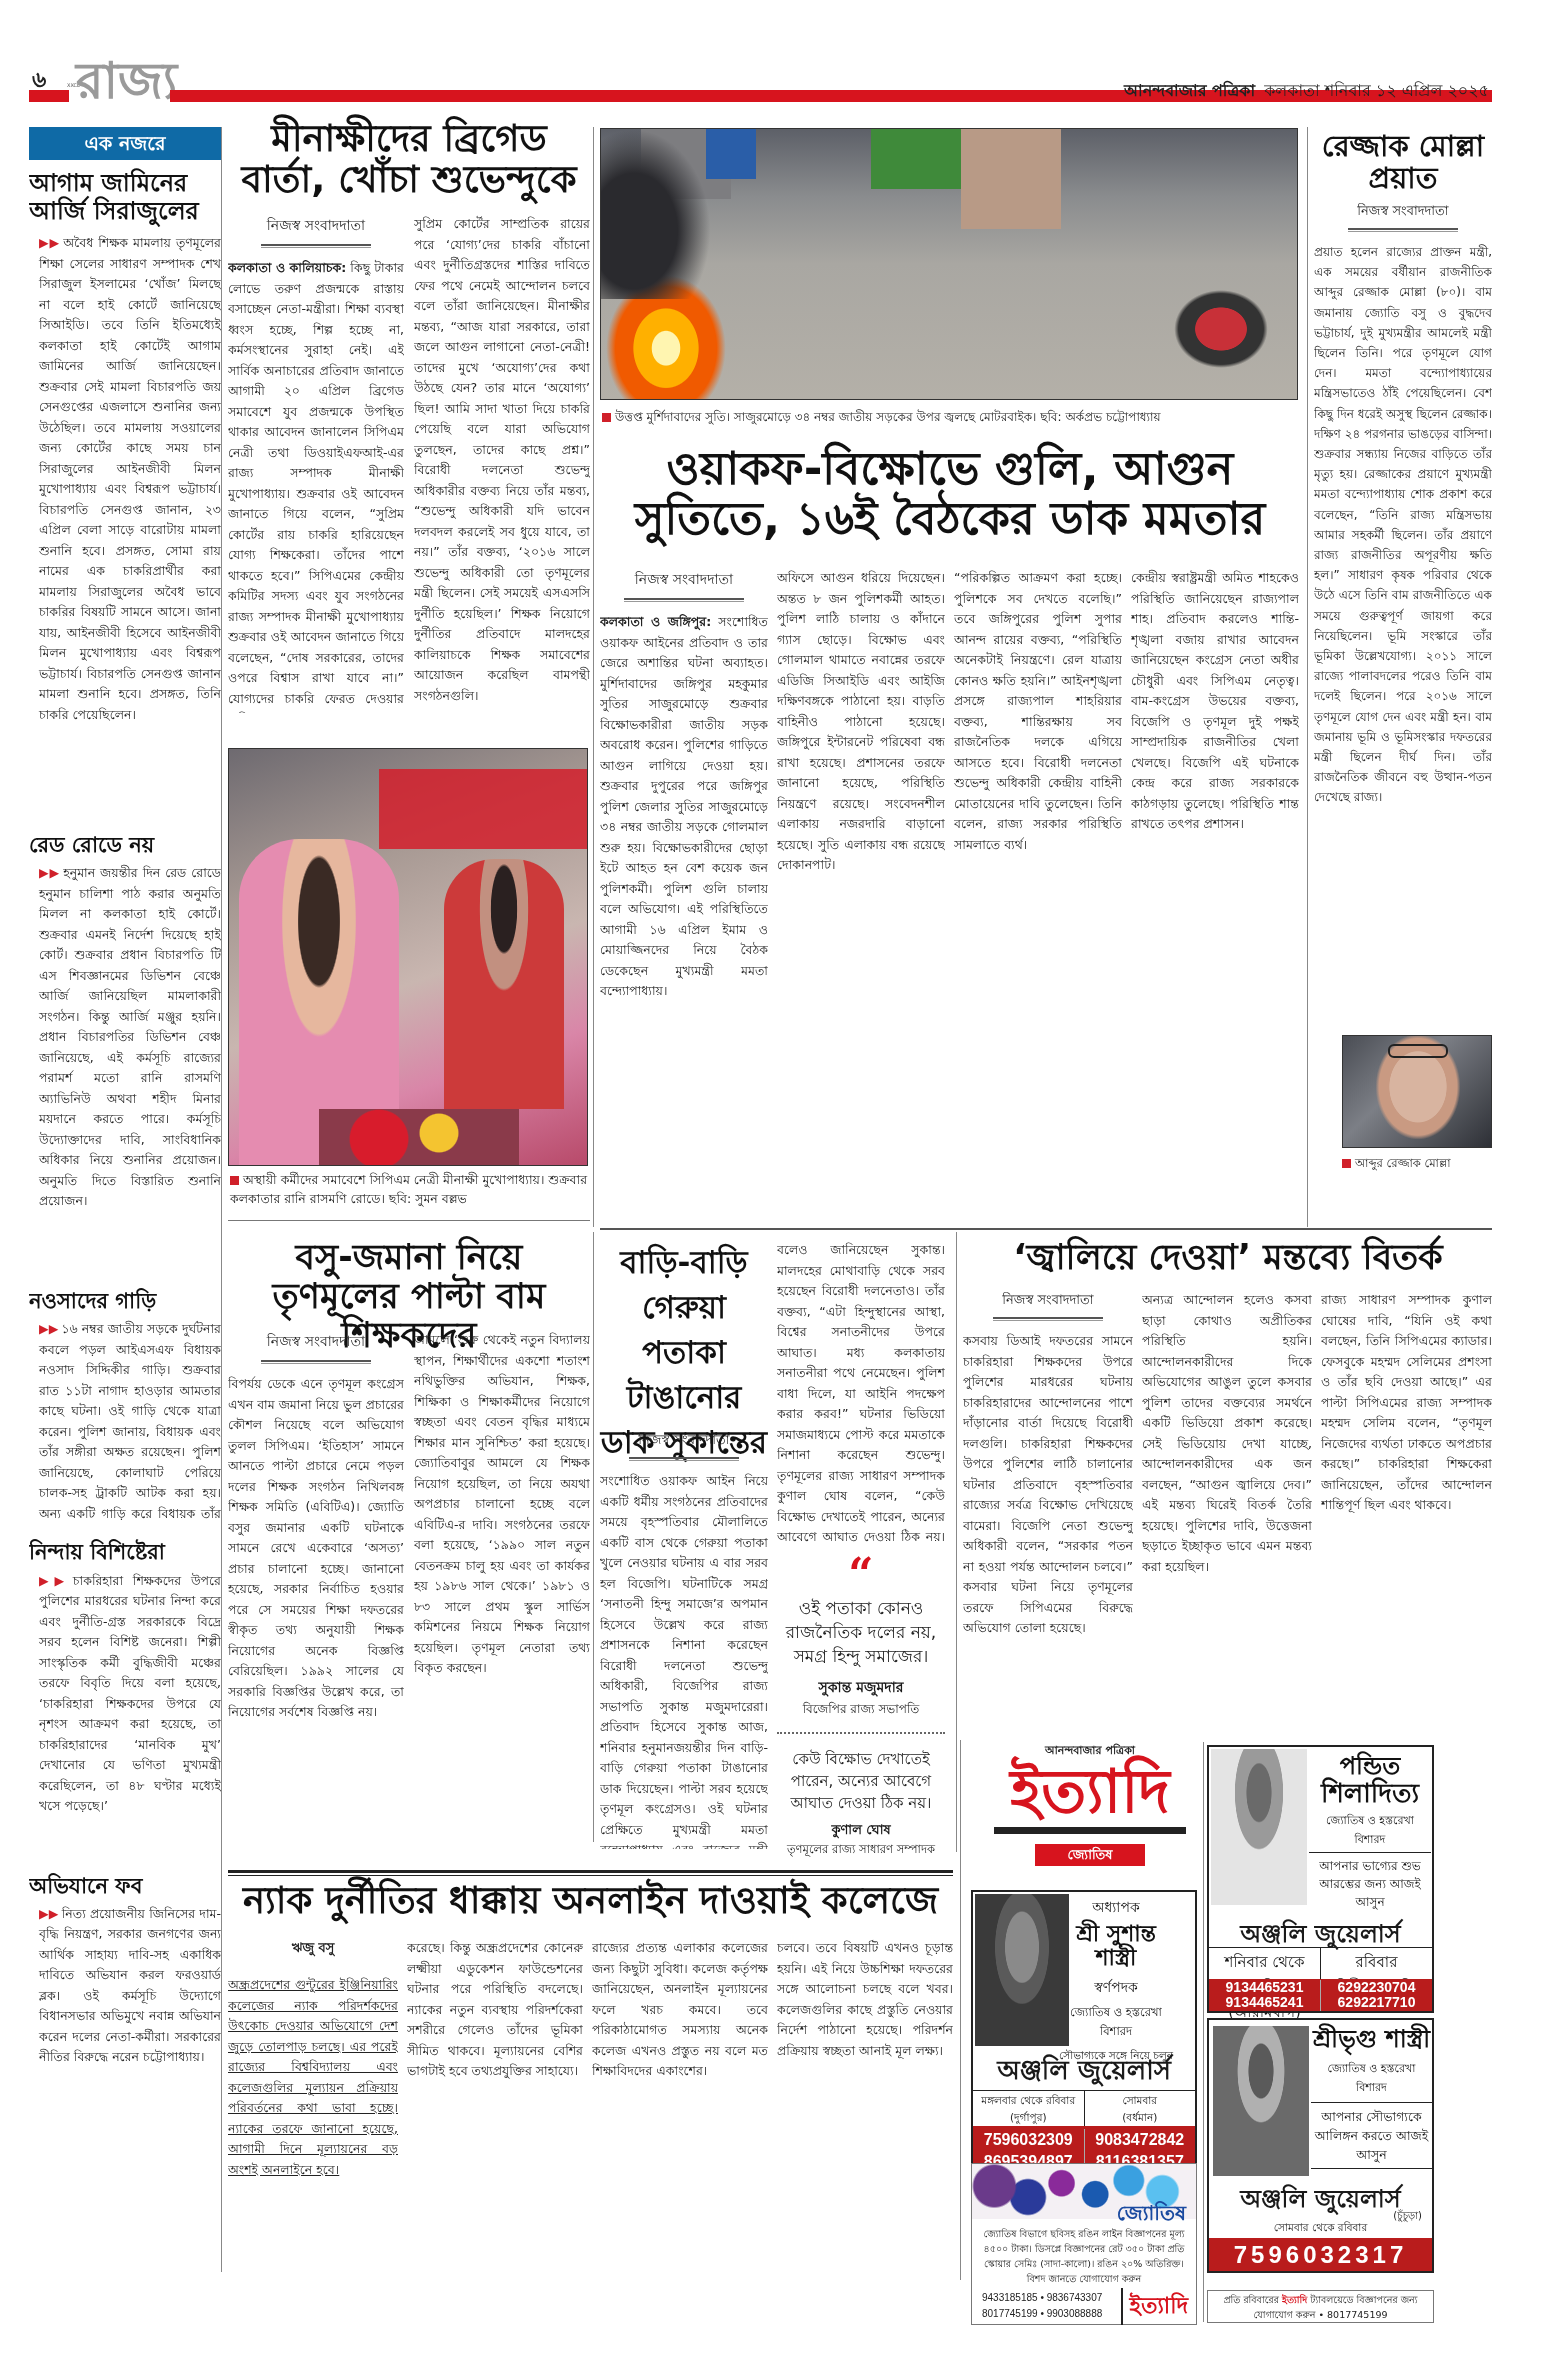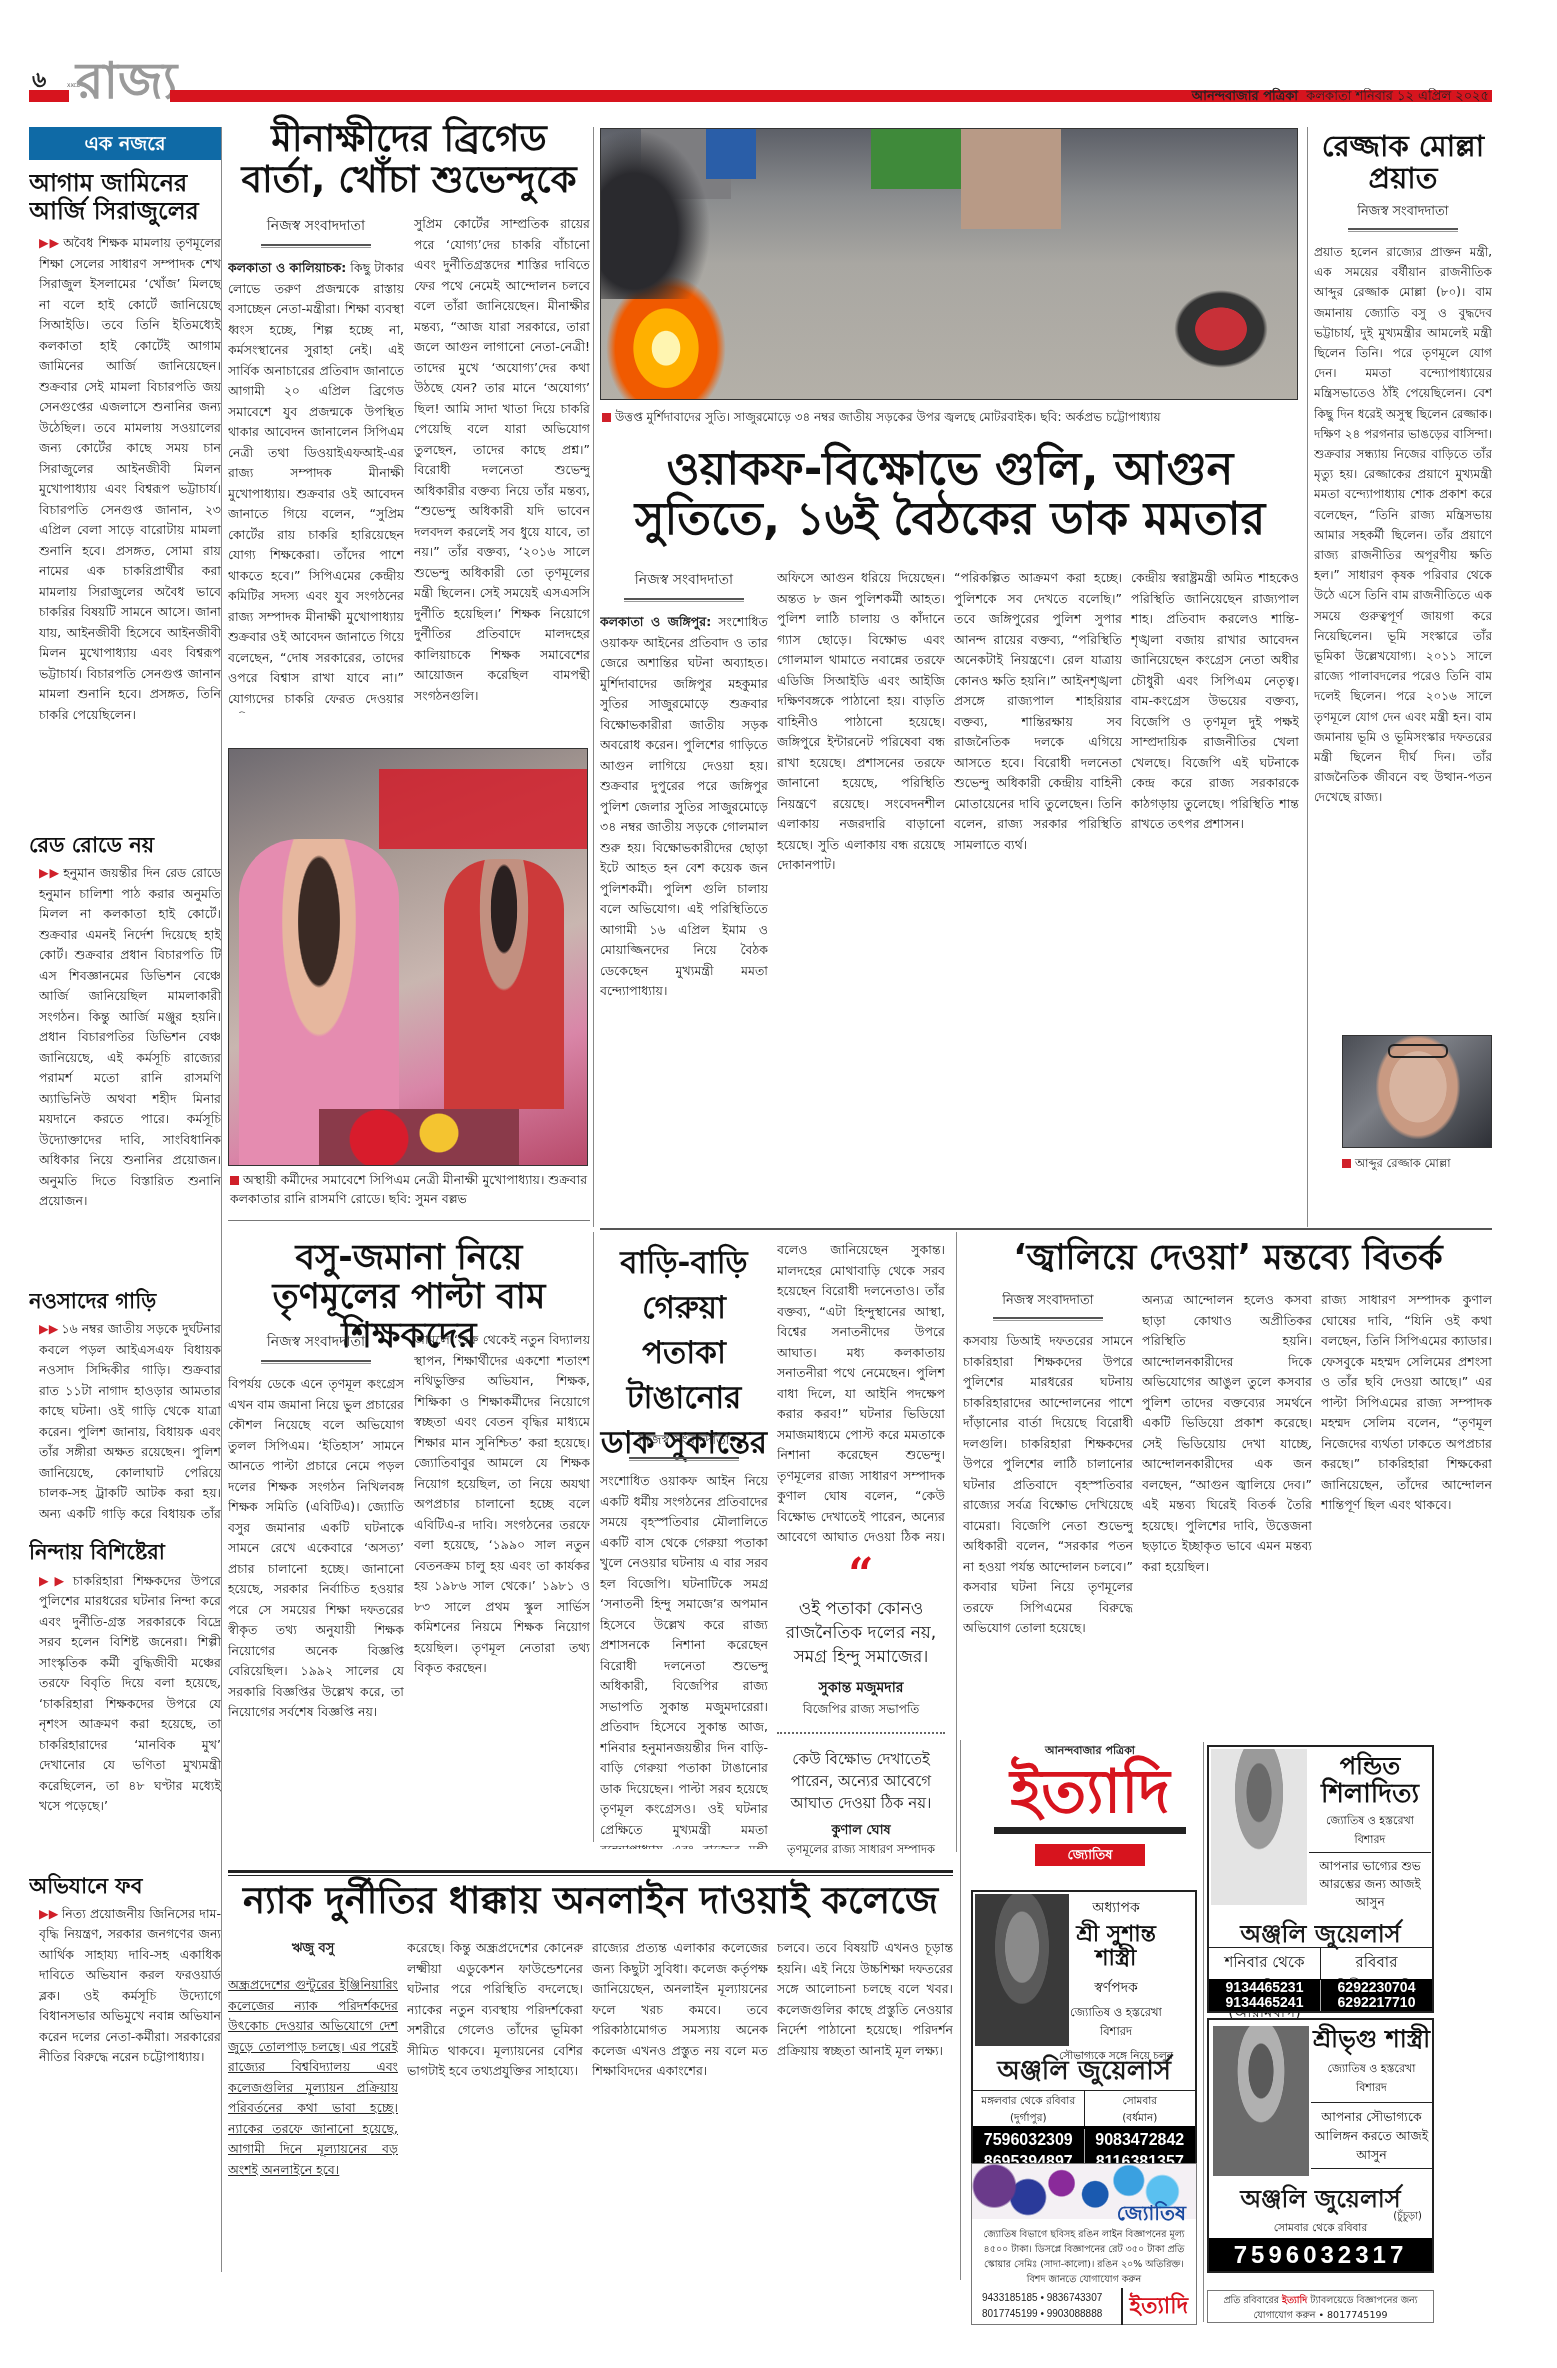--- a/index.html
+++ b/index.html
@@ -13,32 +13,32 @@
   .vrule { position: absolute; width: 1px; background: #888; }
   .hrule { position: absolute; height: 1px; background: #777; }
   .lead-bold { font-weight: bold; }
   .bullet-marker { color: #d0202a; font-weight: bold; margin-right: 3px; }
   .photo { position: absolute; overflow: hidden; border: 1px solid #333; }
   .caption { font-size: 12.5px; line-height: 19px; color: #222; }
   .caption-square { display: inline-block; width: 9px; height: 9px; background: #d0202a; margin-right: 4px; vertical-align: middle; }
   .sidebar-head { font-size: 24px; font-weight: bold; color: #111; line-height: 1.15; }
   .sidebar-text { font-size: 12.5px; line-height: 20.5px; color: #222; padding-left: 10px; }
   .ad-box { position: absolute; border: 2px solid #222; background: #fff; padding-left: 47px; }
-  .phone-bar { background: #000000; color: #fff; font-weight: bold; font-family: "Liberation Sans", sans-serif; }
+  .phone-bar { background: #b91c1c; color: #fff; font-weight: bold; font-family: "Liberation Sans", sans-serif; }
 </style>
 </head>
 <body>
 
 <div class="abs" style="left:0;top:0;width:1557px;height:125px;">
   <div class="abs" style="left:32px;top:62px;font-size:22px;font-weight:bold;color:#222;">৬</div>
   <div class="abs" style="left:29px;top:90px;width:40px;height:12px;background:#d7141e;"></div>
   <div class="abs" style="left:67px;top:82px;font-size:5px;color:#555;">XXCL</div>
   <div class="abs" style="left:76px;top:56px;font-size:50px;font-weight:bold;color:#9a9a9a;line-height:1;">রাজ্য</div>
   <div class="abs" style="left:170px;top:90px;width:1322px;height:12px;background:#d7141e;"></div>
-  <div class="abs" style="right:68px;top:86px;font-size:13px;color:#222;">
+  <div class="abs" style="right:68px;top:78px;font-size:16px;color:#222;">
     <span style="font-weight:bold;">আনন্দবাজার পত্রিকা</span>
     <span style="margin-left:4px;">কলকাতা শনিবার ১২ এপ্রিল ২০২৫</span>
   </div>
 </div>
 
 <div class="abs" style="left:29px;top:127px;width:192px;height:2150px;overflow:hidden;">
   <div style="background:#0f6aa6;color:#fff;font-size:19px;font-weight:bold;text-align:center;height:33px;line-height:33px;">এক নজরে</div>
 
   <div style="margin-top:10px;">
     <div class="sidebar-head">আগাম জামিনের আর্জি সিরাজুলের</div>

